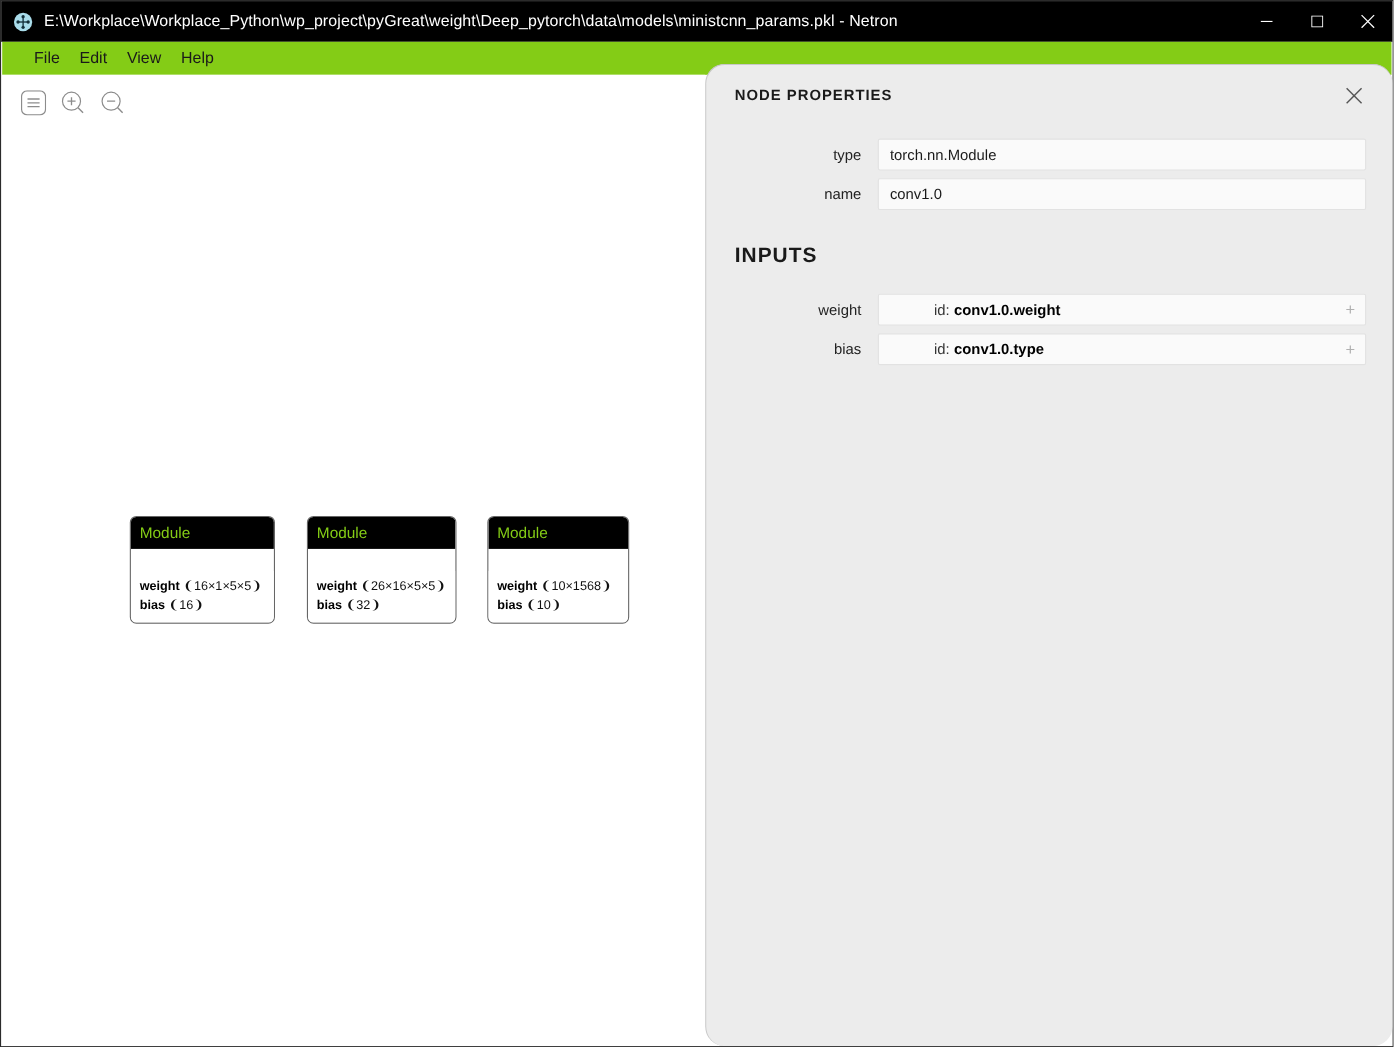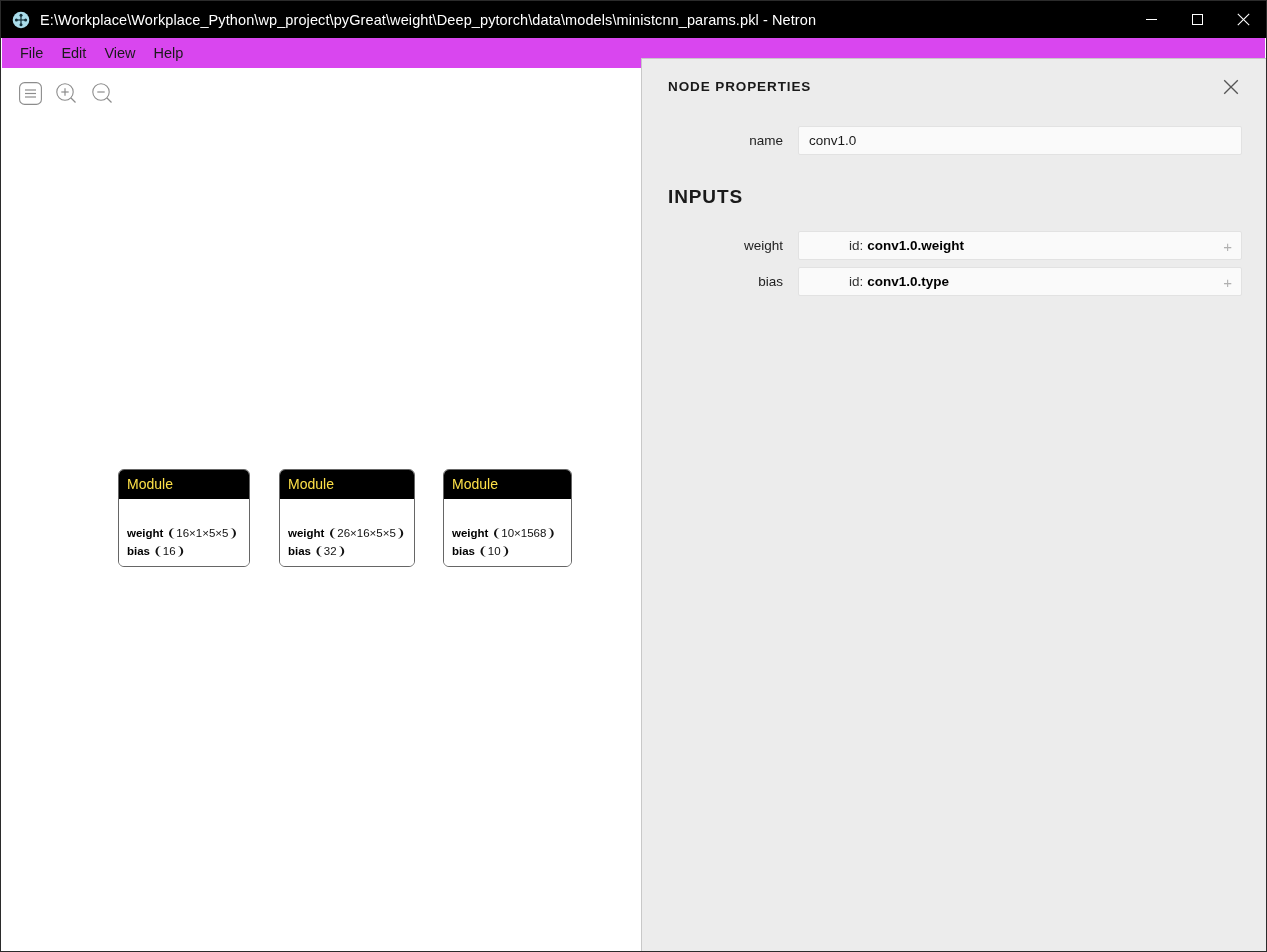--- a/index.html
+++ b/index.html
@@ -66,24 +66,24 @@
     cursor: pointer;
   }
   .win-btn svg { display: block; }
 
   
   #menu-bar {
     position: absolute;
     left: 1px; top: 37px;
     width: 1263px;
     height: 30px;
-    background: #d946ef;
-    display: flex;
-    align-items: center;
-    padding-left: 9px;
+    background: #84cc16;
+    display: flex;
+    align-items: center;
+    padding-left: 20px;
   }
 
   .menu-item {
     font-size: 14.5px;
     color: #1a1a1a;
     padding: 2px 9px;
     cursor: default;
     font-family: "Liberation Sans", sans-serif;
   }
 
@@ -118,21 +118,21 @@
     position: absolute;
     background: #ffffff;
     border: 1px solid #666666;
     border-radius: 6px;
     overflow: hidden;
     cursor: pointer;
   }
 
   .node-header {
     background: #000000;
-    color: #fde047;
+    color: #84cc16;
     font-size: 14px;
     padding: 4px 8px 5px 8px;
     font-family: "Liberation Sans", sans-serif;
     line-height: 20px;
   }
 
   .node-body {
     padding: 5px 8px 6px 8px;
     background: #ffffff;
     margin-top: 20px;
@@ -151,20 +151,21 @@
   
   #sidebar {
     position: absolute;
     left: 640px; top: 57px;
     width: 625px;
     height: 893px;
     background: #ececec;
     border-left: 1px solid #c8c8c8;
     border-top: 1px solid #c8c8c8;
     overflow: hidden;
+    border-radius: 18px;
   }
 
   #sidebar-header {
     position: relative;
     height: 55px;
     display: flex;
     align-items: center;
   }
 
   #sidebar-title {
@@ -377,20 +378,24 @@
       <div id="sidebar-close">
         <svg width="16" height="16" viewBox="0 0 16 16">
           <line x1="1.2" y1="1.2" x2="14.8" y2="14.8" stroke="#555555" stroke-width="1.3"></line>
           <line x1="14.8" y1="1.2" x2="1.2" y2="14.8" stroke="#555555" stroke-width="1.3"></line>
         </svg>
       </div>
     </div>
 
     <div id="fields-block">
       <div class="prop-row">
+        <div class="prop-label">type</div>
+        <div class="prop-value">torch.nn.Module</div>
+      </div>
+      <div class="prop-row">
         <div class="prop-label">name</div>
         <div class="prop-value">conv1.0</div>
       </div>
     </div>
 
     <div class="section-title">INPUTS</div>
 
     <div>
       <div class="prop-row">
         <div class="prop-label">weight</div>

